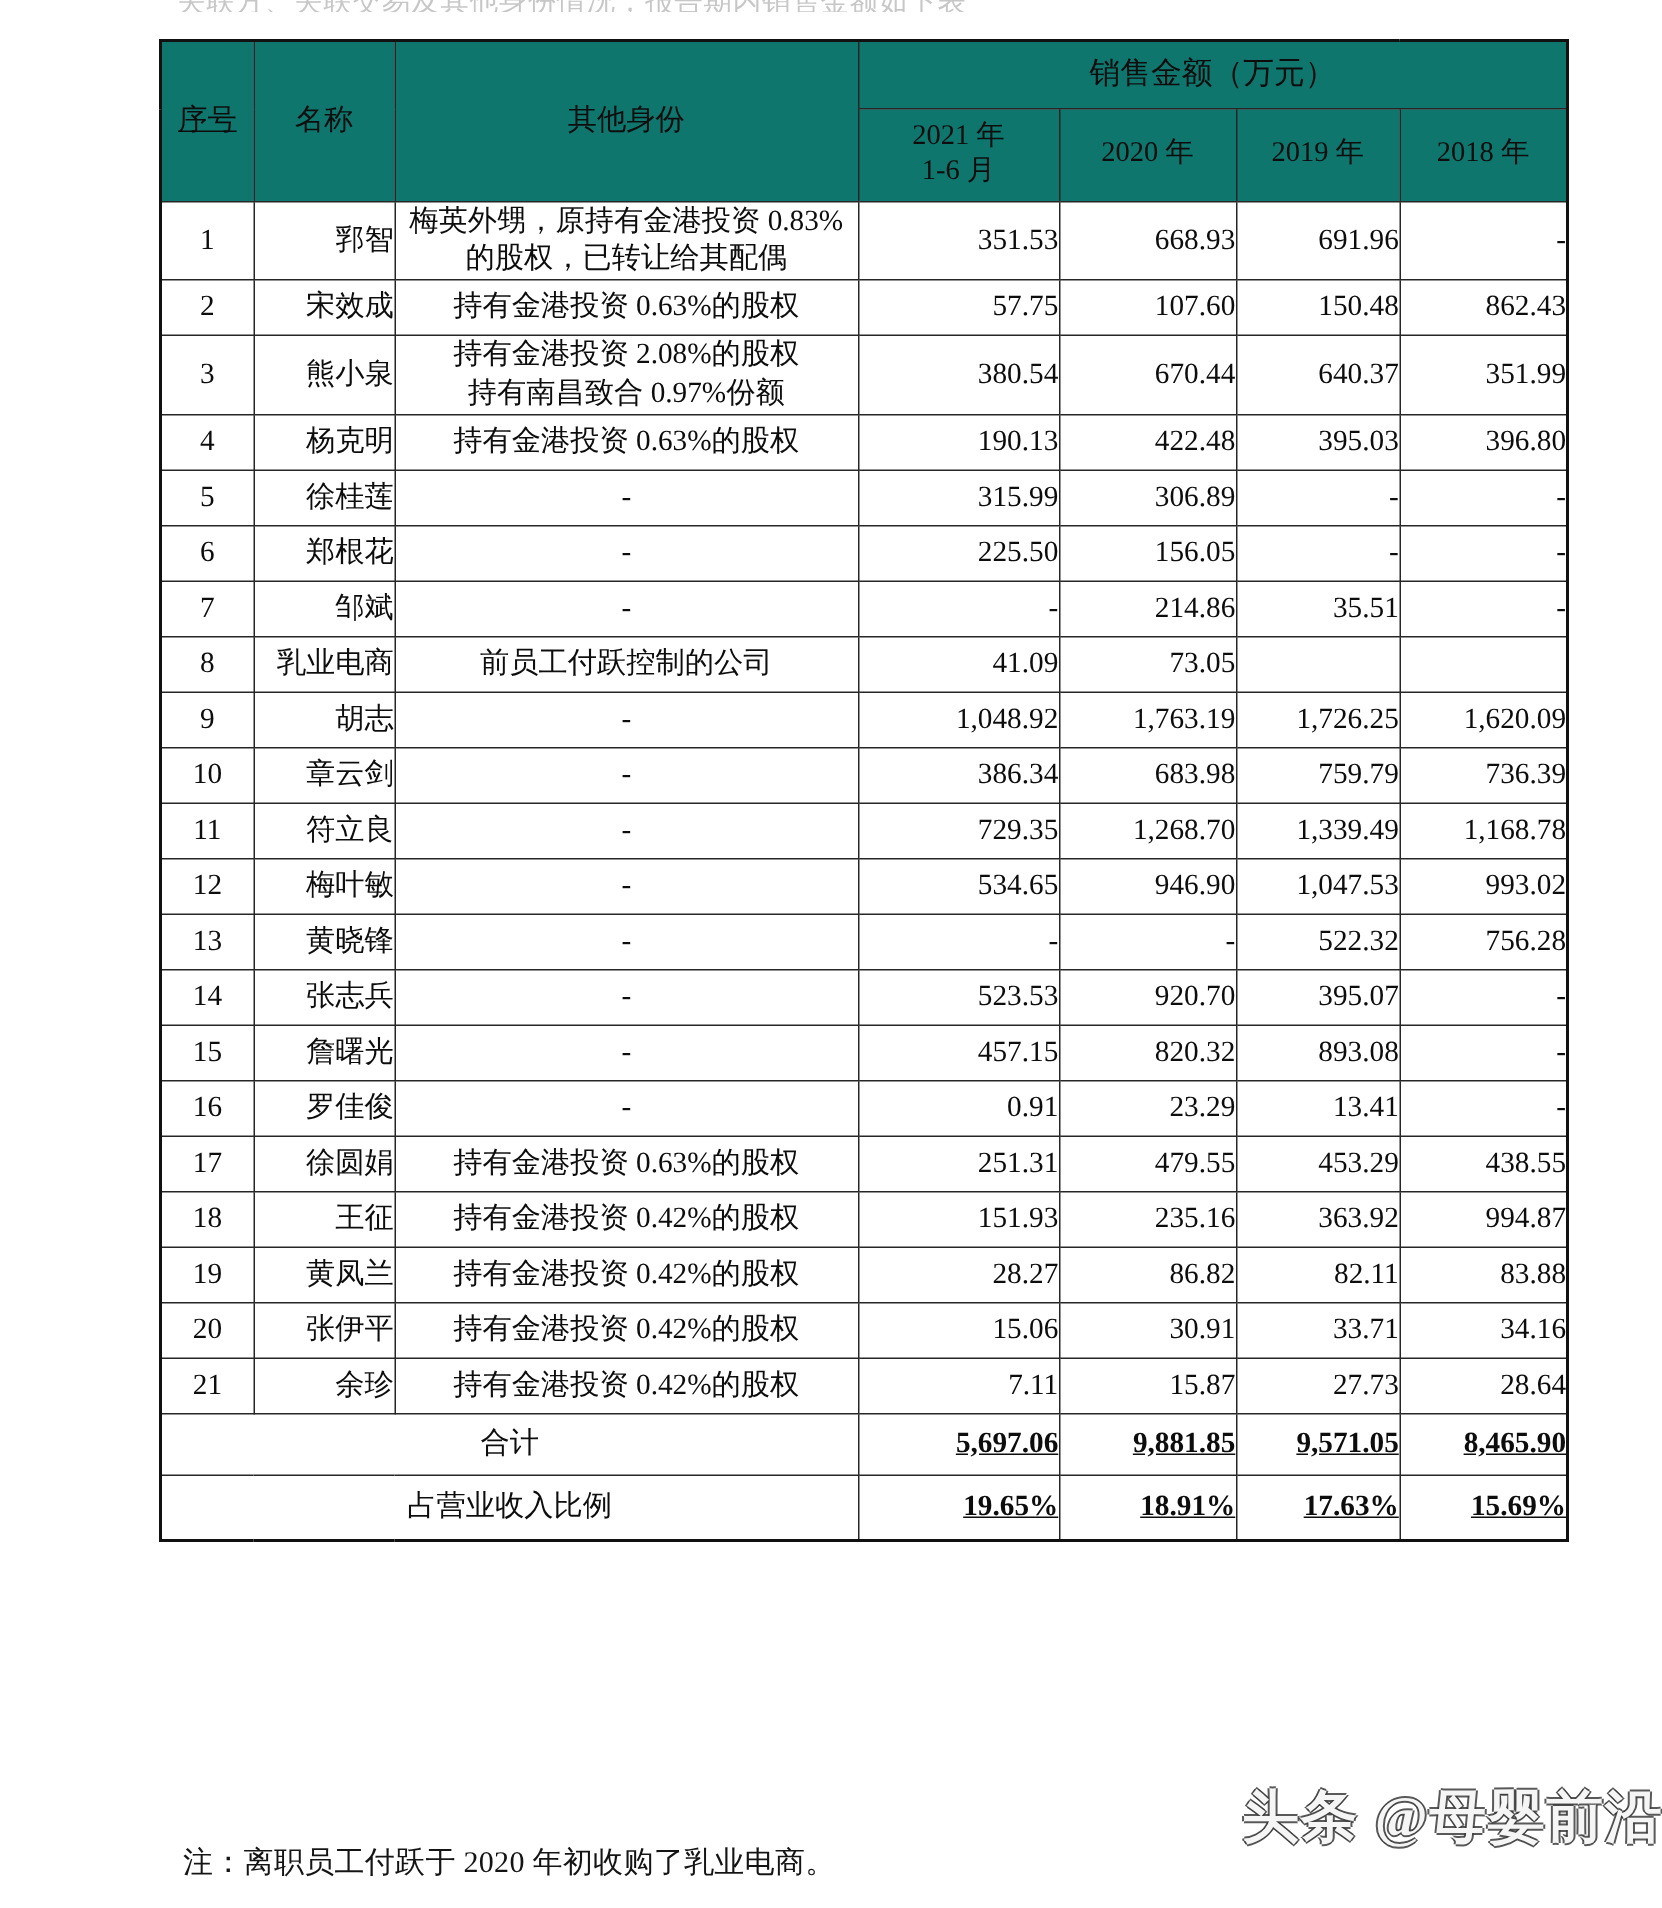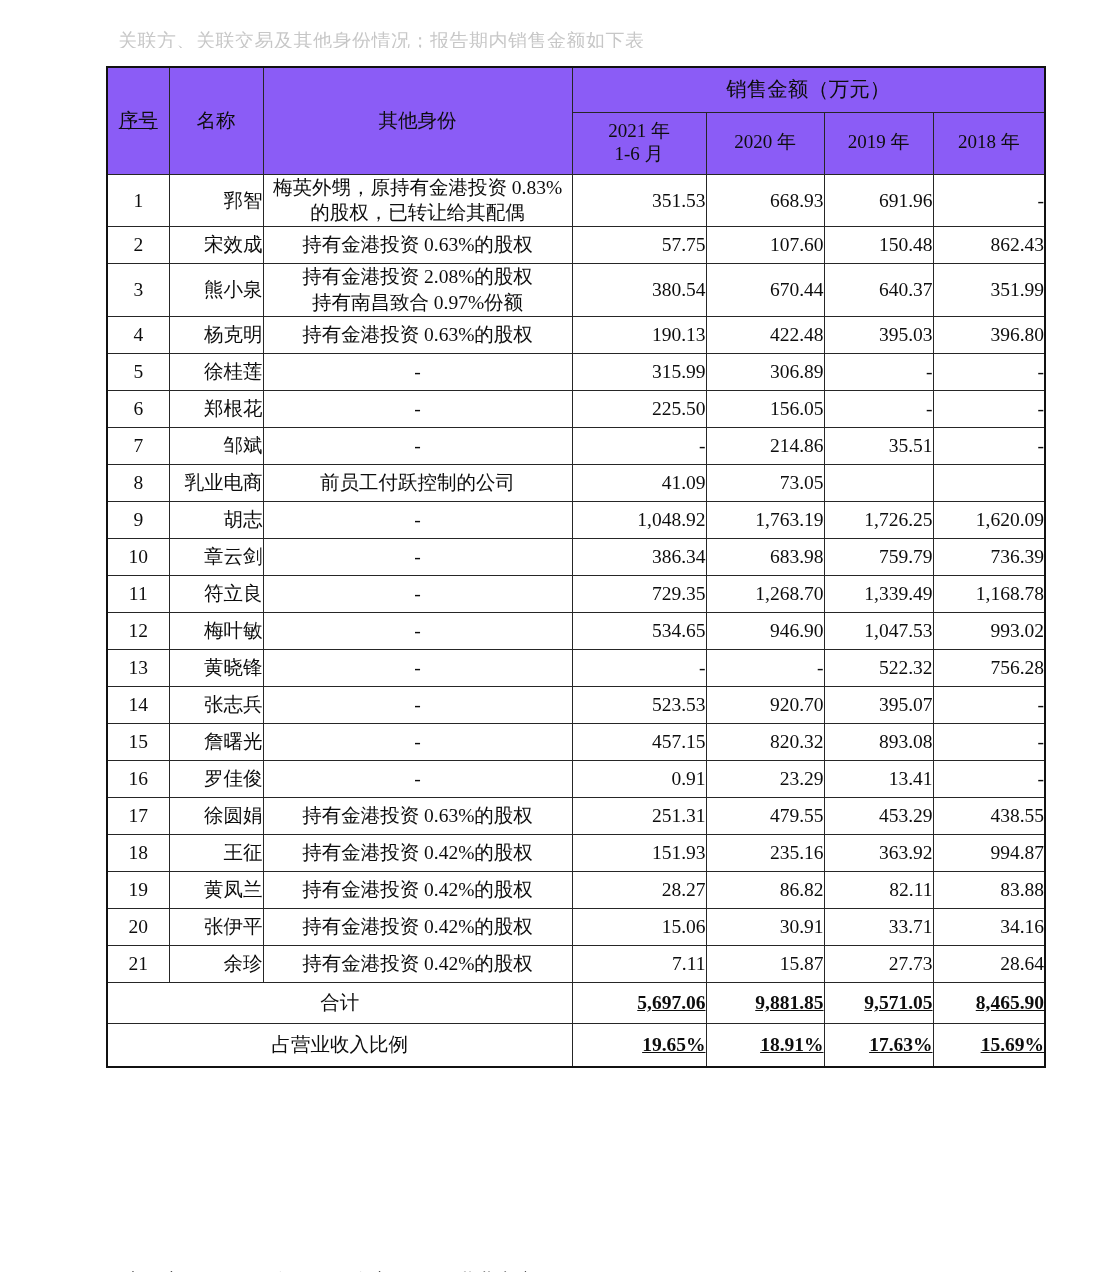--- a/index.html
+++ b/index.html
@@ -14,21 +14,20 @@
     color: #111111;
     position: relative;
     overflow: hidden;
   }
 
   #page {
     position: absolute;
     left: 0; top: 0;
     width: 1108px;
     height: 1054px;
-    margin-top: 40px;
   }
 
   
   .top-clipped-line {
     position: absolute;
     left: 118px;
     top: -12px;
     width: 900px;
     height: 20px;
     overflow: hidden;
@@ -61,21 +60,21 @@
     line-height: 1.32;
     color: #0d0d0d;
   }
 
   
   table.main {
     border: 2.5px solid #111;
   }
 
   .hdr {
-    background: #8b5cf6;
+    background: #0f766e;
     text-align: center;
     vertical-align: middle;
     font-size: 20px;
     padding: 5px 2px;
   }
   .hdr.vert {
     line-height: 1.12;
     padding: 6px 0;
     text-decoration: underline;
   }
@@ -398,13 +397,14 @@
             <td class="num">18.91%</td>
             <td class="num">17.63%</td>
             <td class="num">15.69%</td>
           </tr>
         </tbody>
     </table>
   </div>
 
   <div class="note">注：离职员工付跃于 2020 年初收购了乳业电商。</div>
 
+  <div class="watermark">头条 @母婴前沿</div>
 </div>
 
 </body></html>

